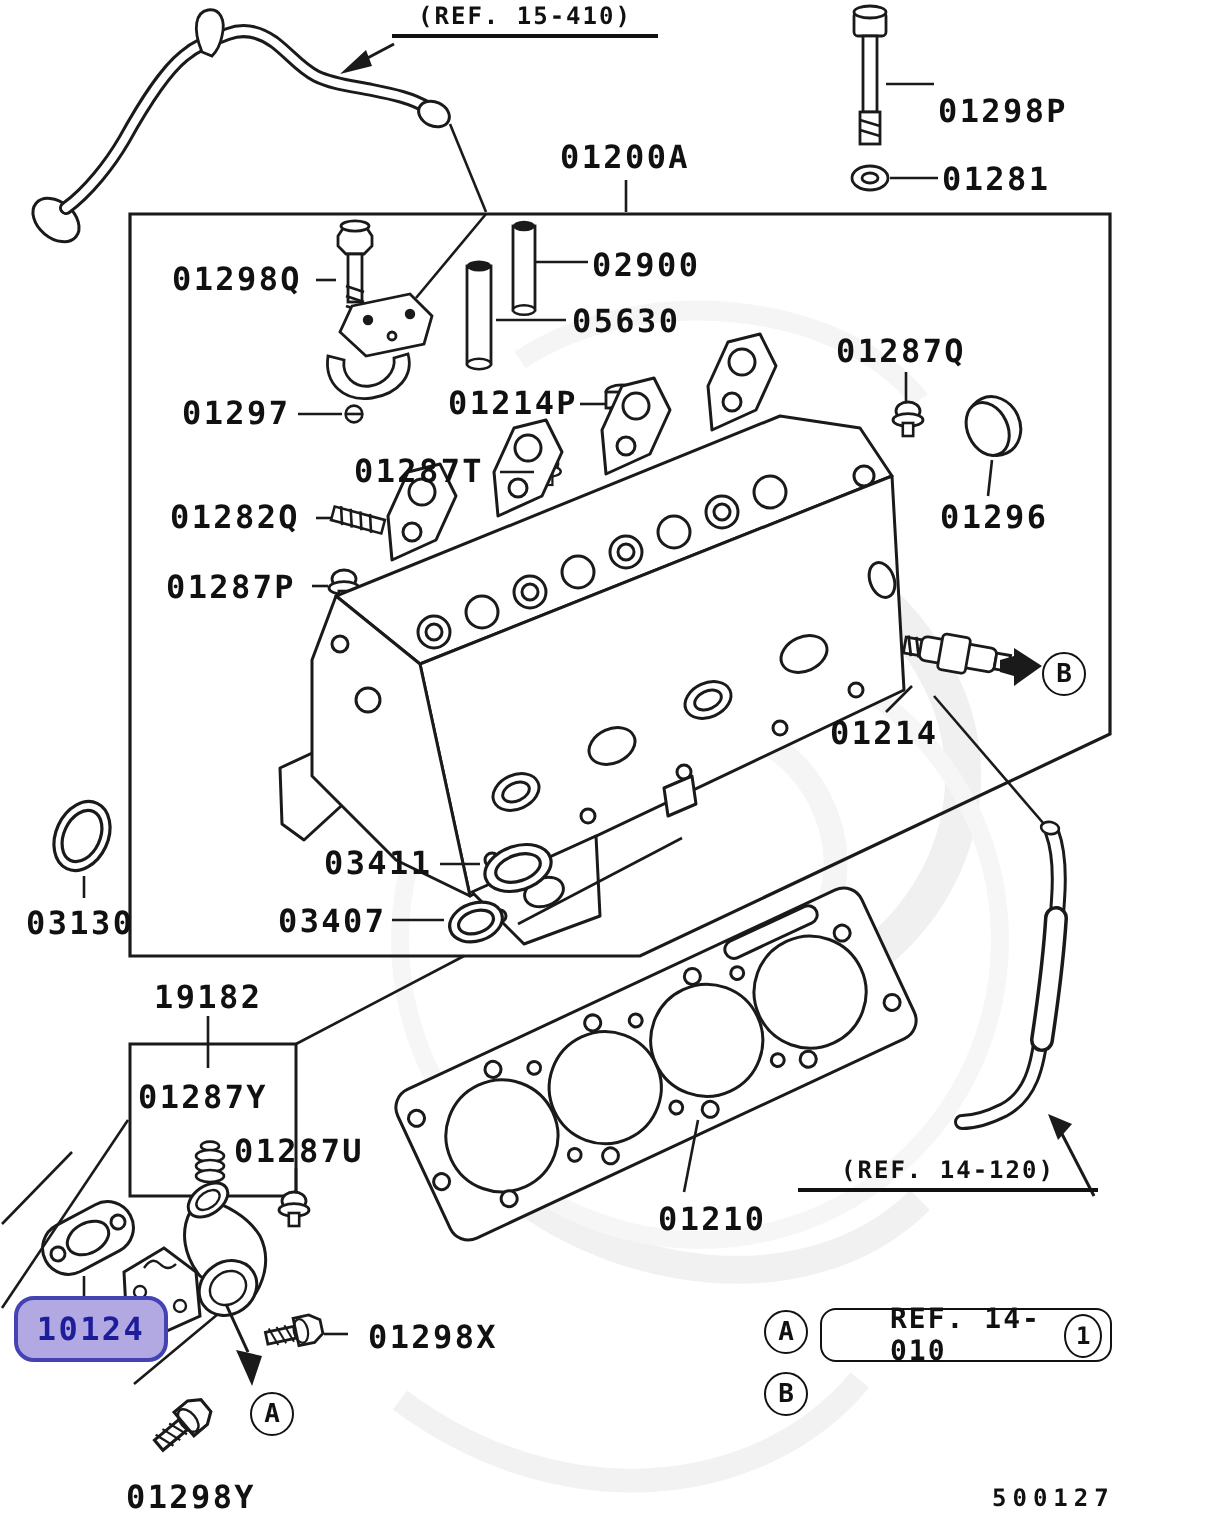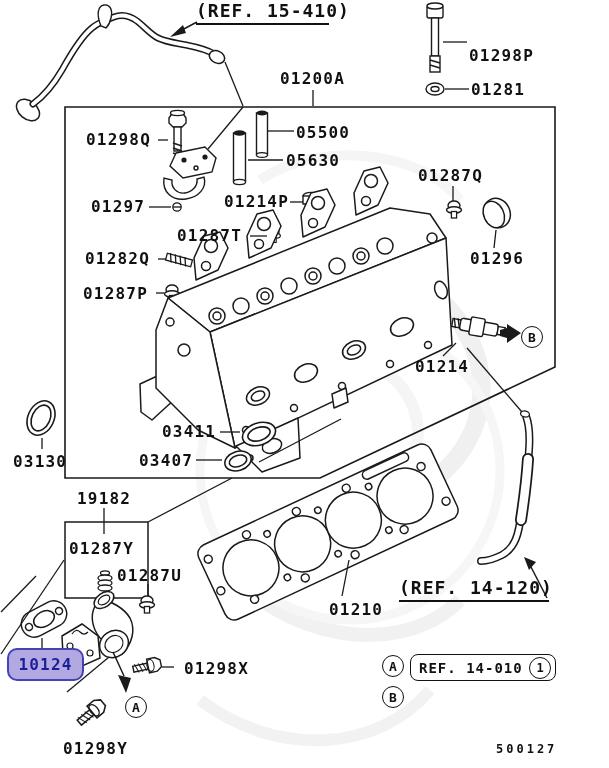--- a/index.html
+++ b/index.html
@@ -1,31 +1,31 @@
 <!DOCTYPE html>
 <html><head>
 <meta charset="utf-8">
 <style>
   html,body{margin:0;padding:0;background:#ffffff;}
   #stage{position:relative;width:609px;height:768px;background:#fff;overflow:hidden;
          font-family:"DejaVu Sans Mono",monospace;color:#111;}
   #art{position:absolute;left:0;top:0;}
   .plbl{position:absolute;font:700 16px "DejaVu Sans Mono",monospace;letter-spacing:1.2px;
         color:#111;white-space:nowrap;line-height:1;}
-  .ref{font-size:18px;letter-spacing:1px;border-bottom:2px solid #111;
+  .ref{font-size:12px;letter-spacing:1px;text-align:center;border-bottom:2px solid #111;
        padding-bottom:3px;}
   .hl{background:#b3a9e2;border:2px solid #4343b4;color:#1d1d99;width:73px;height:29px;
       display:flex;align-items:center;justify-content:center;}
   .circ{position:absolute;width:22px;height:22px;border:1.6px solid #111;border-radius:50%;
         display:flex;align-items:center;justify-content:center;
         font:700 13px "DejaVu Sans Mono",monospace;background:#fff;box-sizing:border-box;}
   .legend-box{position:absolute;height:27px;border:1.7px solid #111;border-radius:8px;
         width:146px;display:flex;align-items:center;justify-content:space-between;
         padding:0 4px 0 8px;box-sizing:border-box;background:#fff;}
-  .legend-box .txt{font:700 14px "DejaVu Sans Mono",monospace;letter-spacing:1px;}
+  .legend-box .txt{font:700 14px "DejaVu Sans Mono",monospace;letter-spacing:1px;margin-left:26px;}
   .legend-box .num{width:20px;height:20px;border:1.5px solid #111;border-radius:50%;
         display:flex;align-items:center;justify-content:center;
         font:700 12px "DejaVu Sans Mono",monospace;}
   .code{position:absolute;font:700 12px "DejaVu Sans Mono",monospace;letter-spacing:3px;}
 </style>
 </head>
 <body>
 
 <div id="stage">
 
@@ -322,21 +322,21 @@
     <line x1="1" y1="612" x2="36" y2="576"></line>
     <line x1="67" y1="692" x2="109" y2="657"></line>
     <line x1="162" y1="667" x2="174" y2="667"></line>
   </g>
 </svg>
 
   <div class="plbl ref" style="left:196px;top:2px;width:133px">(REF. 15-410)</div>
   <div class="plbl" style="left:280px;top:71px">01200A</div>
   <div class="plbl" style="left:469px;top:48px">01298P</div>
   <div class="plbl" style="left:471px;top:82px">01281</div>
-  <div class="plbl" style="left:296px;top:125px">05500</div>
+  <div class="plbl" style="left:296px;top:125px">02900</div>
   <div class="plbl" style="left:286px;top:153px">05630</div>
   <div class="plbl" style="left:86px;top:132px">01298Q</div>
   <div class="plbl" style="left:91px;top:199px">01297</div>
   <div class="plbl" style="left:224px;top:194px">01214P</div>
   <div class="plbl" style="left:418px;top:168px">01287Q</div>
   <div class="plbl" style="left:177px;top:228px">01287T</div>
   <div class="plbl" style="left:470px;top:251px">01296</div>
   <div class="plbl" style="left:85px;top:251px">01282Q</div>
   <div class="plbl" style="left:83px;top:286px">01287P</div>
   <div class="plbl" style="left:415px;top:359px">01214</div>

